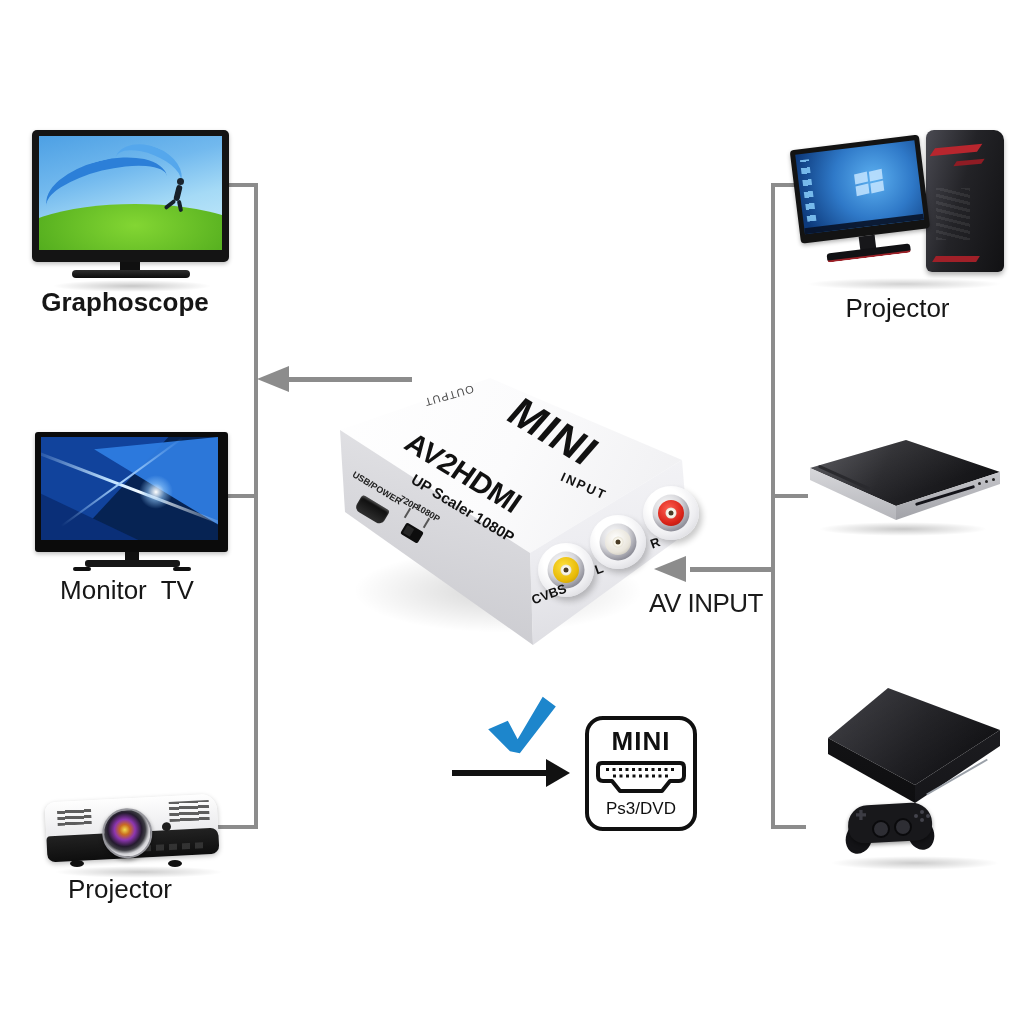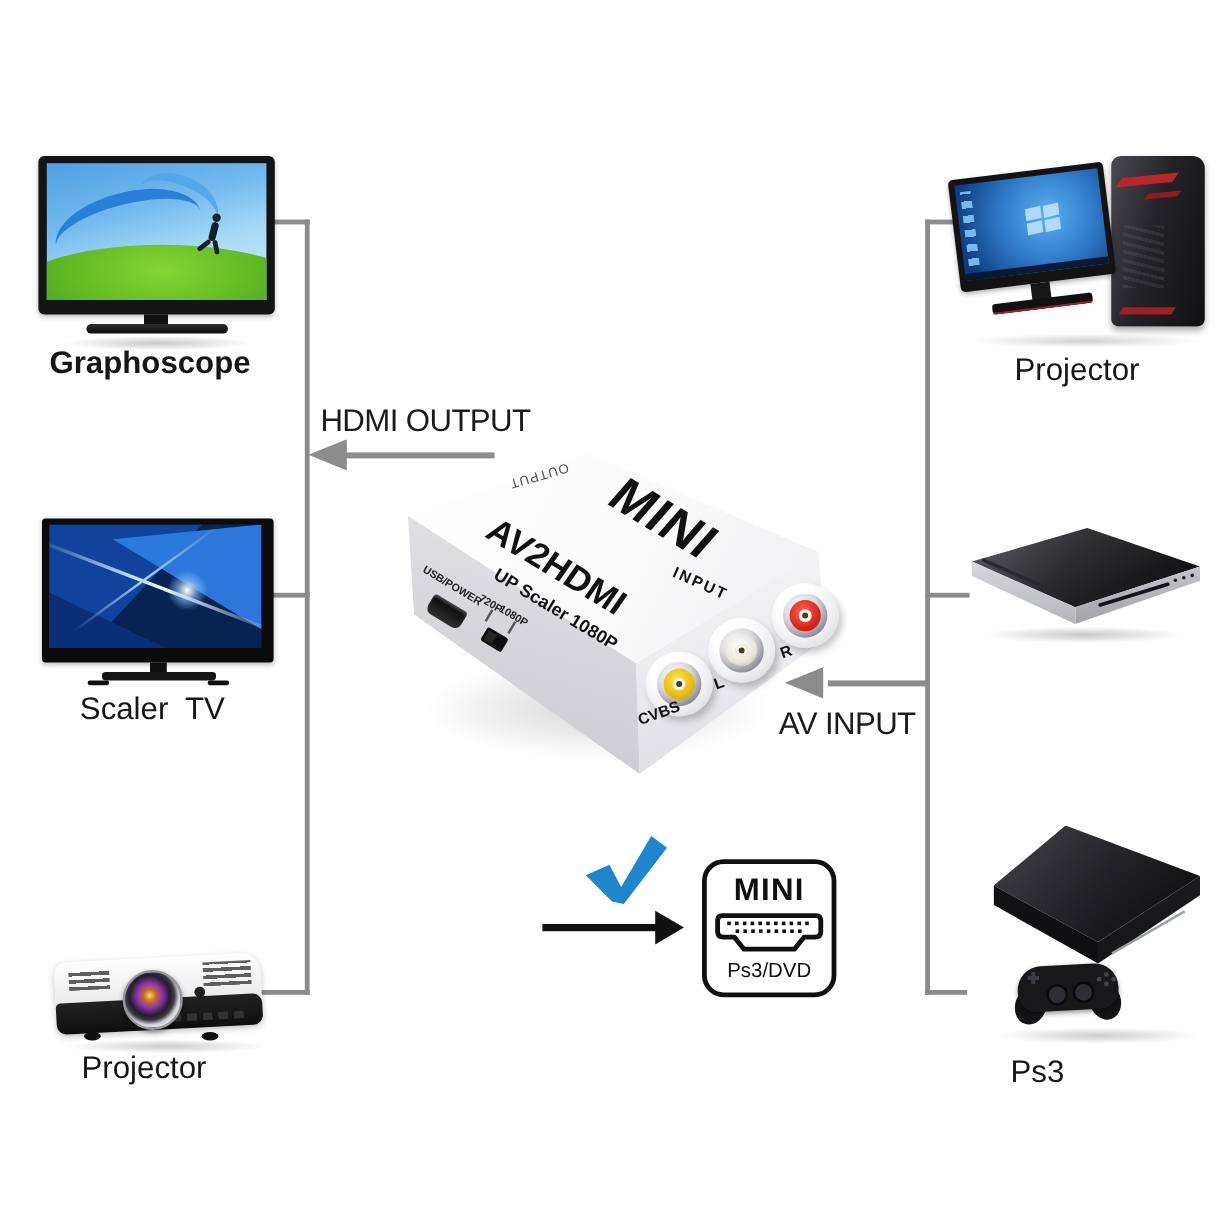--- a/index.html
+++ b/index.html
@@ -213,21 +213,20 @@
   <div class="cl abs" id="l-s3"></div>
   <div class="cl abs" id="hdmi-shaft"></div>
   <div class="ahead" id="hdmi-head"></div>
   <div class="cl abs" id="r-v"></div>
   <div class="cl abs" id="r-s1"></div>
   <div class="cl abs" id="r-s2"></div>
   <div class="cl abs" id="r-s3"></div>
   <div class="cl abs" id="av-shaft"></div>
   <div class="ahead" id="av-head"></div>
 
-  <div class="anno" id="hdmi-output-label">HDMI OUTPUT</div>
   <div class="anno" id="av-input-label">AV INPUT</div>
 
   <div class="abs" id="tv1">
     <div class="frame"></div>
     <div class="screen">
       <div class="hill"></div>
       <div class="ribbon1"></div>
       <div class="ribbon2"></div>
       <div class="head"></div>
       <div class="torso"></div>
@@ -248,21 +247,21 @@
       <div class="t3"></div>
       <div class="s1"></div>
       <div class="s2"></div>
       <div class="glow"></div>
     </div>
     <div class="neck"></div>
     <div class="base"></div>
     <div class="foot1"></div>
     <div class="foot2"></div>
   </div>
-  <div class="dev-label" id="lbl-digitaltv">Scaler  TV</div>
+  <div class="dev-label" id="lbl-digitaltv">Monitor  TV</div>
 
   <div class="abs" id="proj">
     <div class="body">
       <div class="front"></div>
       <div class="ventsL"></div>
       <div class="ventsR"></div>
       <div class="fvents"></div>
       <div class="lens"></div>
       <div class="dot"></div>
     </div>
@@ -322,21 +321,20 @@
       <div class="stick1"></div>
       <div class="stick2"></div>
       <div class="dpad"></div>
       <div class="b1"></div>
       <div class="b2"></div>
       <div class="b3"></div>
       <div class="b4"></div>
     </div>
     <div class="shadow"></div>
   </div>
-  <div class="dev-label" id="lbl-ps3">Ps3</div>
 
   <div class="abs" id="conv">
     <div class="cshadow"></div>
     <div class="ftop"></div>
     <div class="fleft"></div>
     <div class="ffront"></div>
 
     <div class="ctext" id="c-output">OUTPUT</div>
     <div class="ctext" id="c-brand">MINI</div>
     <div class="ctext" id="c-model">AV2HDMI</div>

